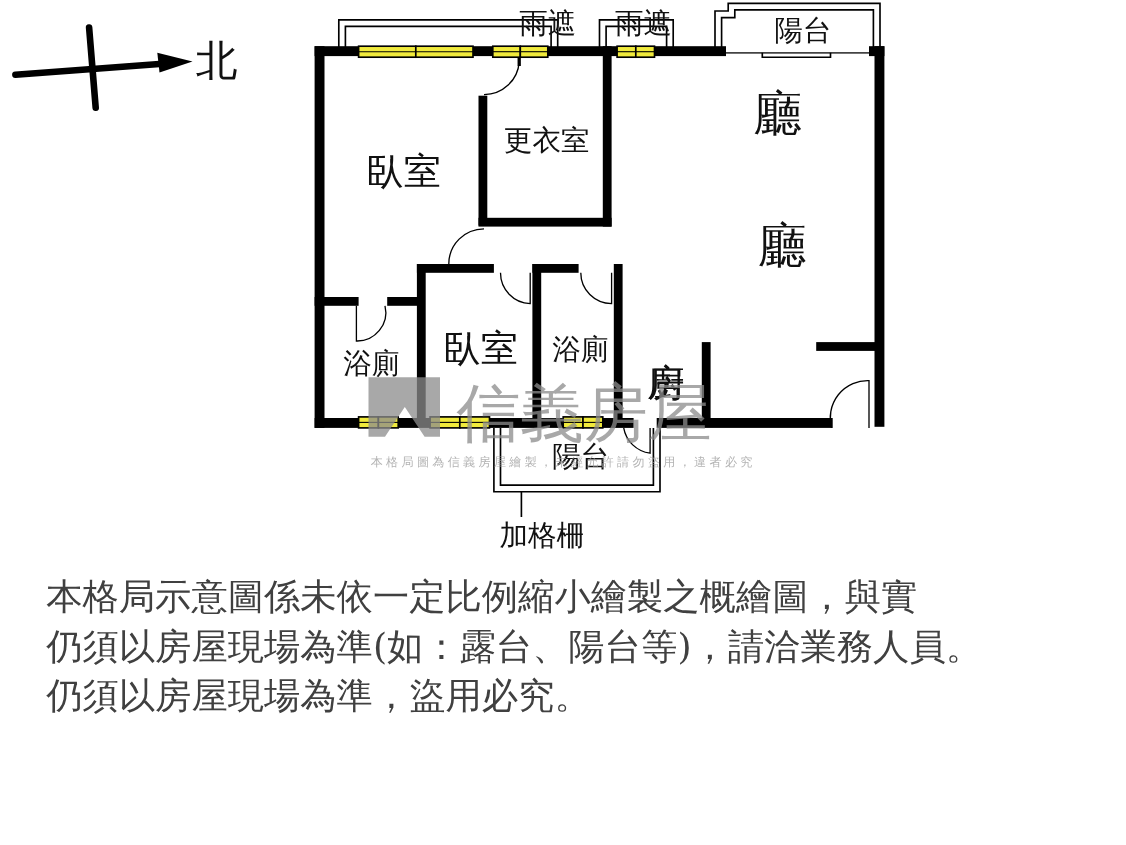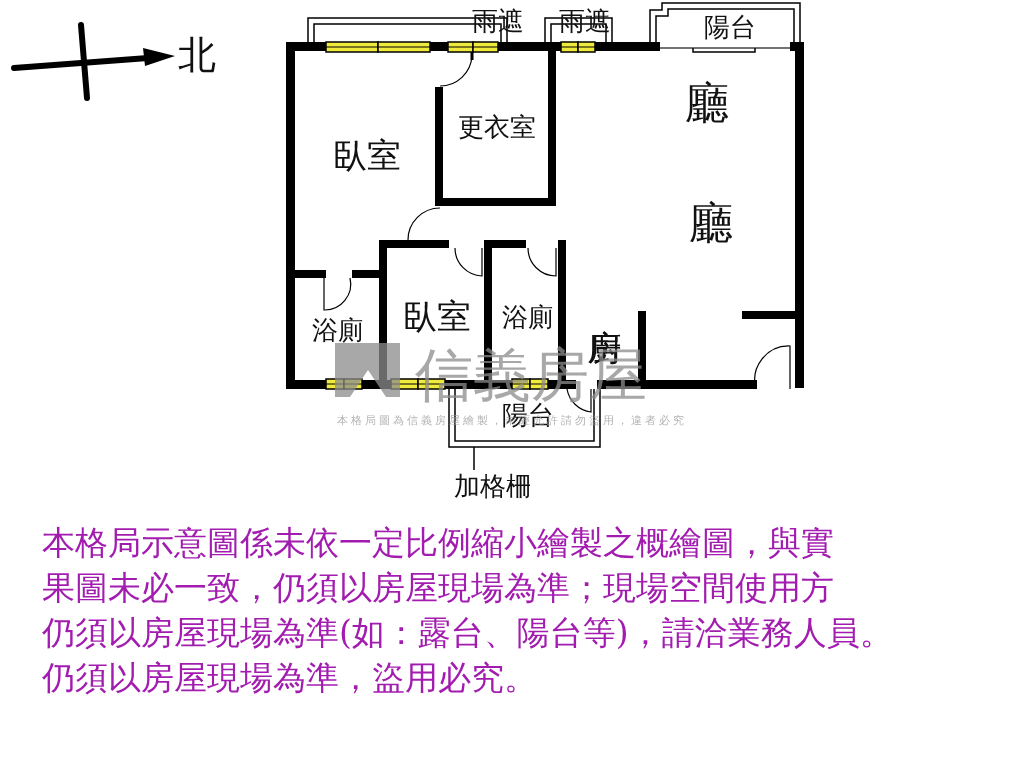--- a/index.html
+++ b/index.html
@@ -8,21 +8,21 @@
     #plan { position: absolute; left: 0; top: 0; width: 1024px; height: 510px; }
     .lbl { font-family: "DejaVu Serif", "Liberation Serif", serif; fill: #111; }
     .wm  { font-family: "DejaVu Sans", "Liberation Sans", sans-serif; fill: #8c8c8c; }
     .wm-small { font-family: "DejaVu Sans", "Liberation Sans", sans-serif; fill: #9a9a9a; letter-spacing: 3px; }
     .wall { fill: #000; }
     .win  { fill: #f0ea3c; stroke: #000; stroke-width: 1.5; }
     .thin { fill: none; stroke: #000; stroke-width: 1.5; }
     .door { fill: none; stroke: #000; stroke-width: 1.2; }
     #notice { position: absolute; left: 42px; top: 520px; width: 960px;
               font-family: "DejaVu Serif", "Liberation Serif", serif;
-              font-size: 33px; line-height: 45px; color: #a21caf; margin: 0; }
+              font-size: 33px; line-height: 45px; color: #404040; margin: 0; }
     #notice p { margin: 0; white-space: nowrap; }
   </style>
 </head>
 <body>
 
 <svg id="plan" viewBox="0 0 1024 510" xmlns="http://www.w3.org/2000/svg">
 
   <g>
     <line x1="14" y1="68" x2="148" y2="58" stroke="#000" stroke-width="6" stroke-linecap="round"></line>
     <line x1="81" y1="25" x2="87" y2="98" stroke="#000" stroke-width="6" stroke-linecap="round"></line>
@@ -136,16 +136,15 @@
 
   <g opacity="0.75">
     <path d="M335,397 L335,343 L400,343 L400,397 Z M350,397 L368,370 L386,397 Z" fill="#8c8c8c" fill-rule="evenodd"></path>
     <text class="wm" x="415" y="395" font-size="58">信義房屋</text>
     <text class="wm-small" x="337" y="424" font-size="11">本格局圖為信義房屋繪製，未經允許請勿盜用，違者必究</text>
   </g>
 </svg>
 
 <div id="notice">
   <p>本格局示意圖係未依一定比例縮小繪製之概繪圖，與實</p>
-  <p>果圖未必一致，仍須以房屋現場為準；現場空間使用方</p>
   <p>仍須以房屋現場為準(如：露台、陽台等)，請洽業務人員。</p>
   <p>仍須以房屋現場為準，盜用必究。</p>
 </div>
 
 </body></html>

